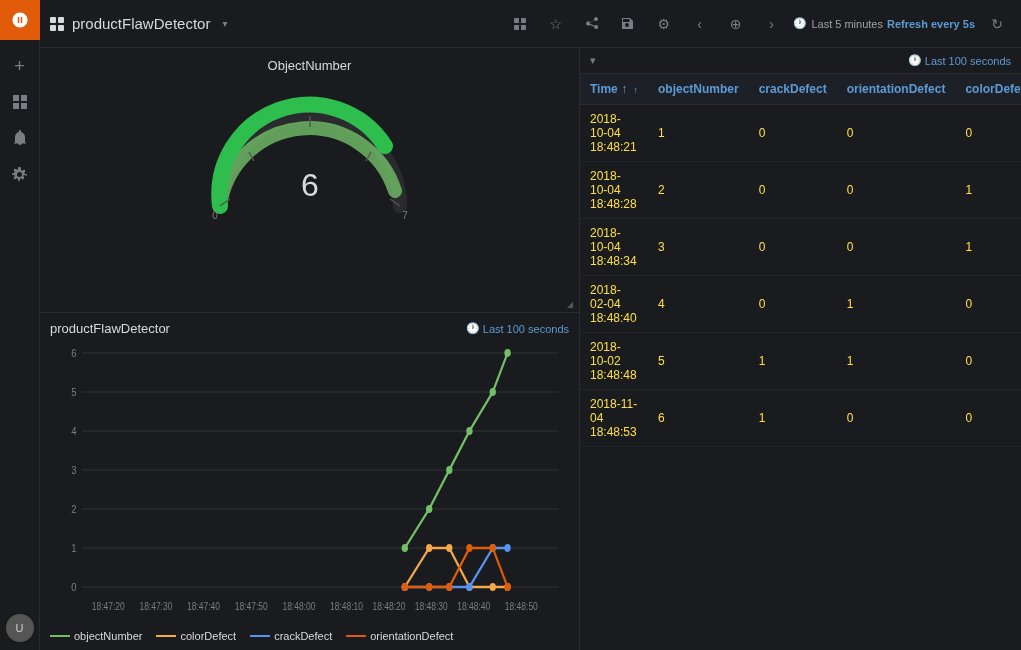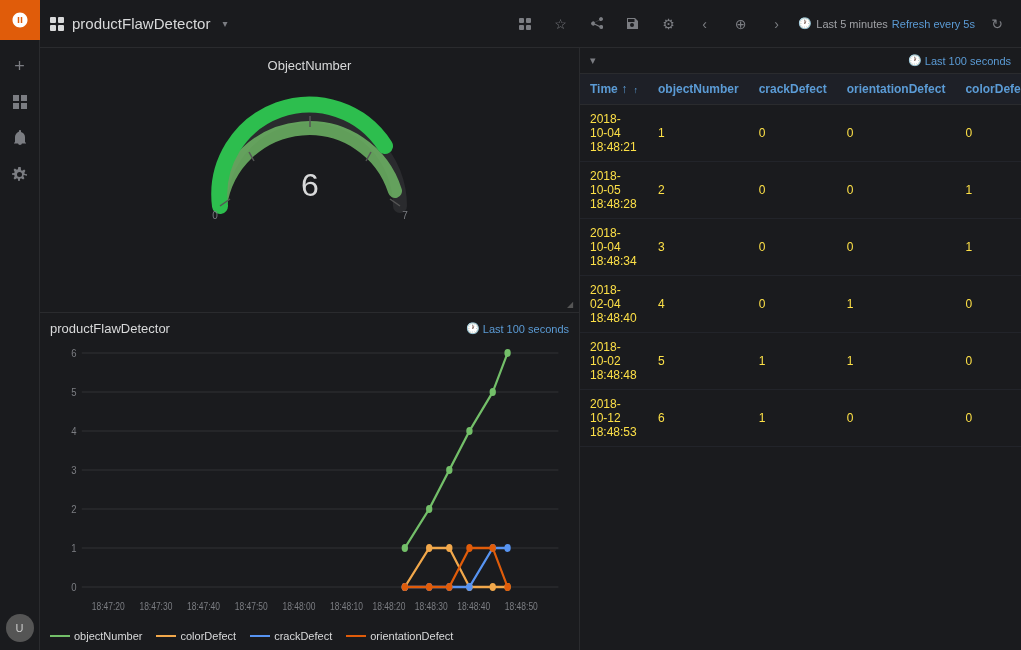--- a/index.html
+++ b/index.html
@@ -111,20 +111,21 @@
     }
     .topbar-time-info {
       display: flex;
       align-items: center;
       gap: 4px;
       font-size: 11px;
       color: #a0a2a6;
     }
     .topbar-time-info .refresh-label {
       color: #5b9bd5;
+      font-weight: bold;
     }
 
     
     .main {
       position: absolute;
       left: 40px;
       top: 48px;
       right: 0;
       bottom: 0;
       display: flex;
@@ -518,21 +519,21 @@
       </thead>
       <tbody id="table-body">
       <tr>
     <td>2018-10-04 18:48:21</td>
     <td>1</td>
     <td>0</td>
     <td>0</td>
     <td>0</td>
   </tr>
           <tr>
-    <td>2018-10-05 18:48:28</td>
+    <td>2018-10-04 18:48:28</td>
     <td>2</td>
     <td>0</td>
     <td>0</td>
     <td>1</td>
   </tr>
           <tr>
     <td>2018-10-04 18:48:34</td>
     <td>3</td>
     <td>0</td>
     <td>0</td>
@@ -546,21 +547,21 @@
     <td>0</td>
   </tr>
           <tr>
     <td>2018-10-02 18:48:48</td>
     <td>5</td>
     <td>1</td>
     <td>1</td>
     <td>0</td>
   </tr>
           <tr>
-    <td>2018-10-12 18:48:53</td>
+    <td>2018-11-04 18:48:53</td>
     <td>6</td>
     <td>1</td>
     <td>0</td>
     <td>0</td>
   </tr>
         </tbody>
     </table>
   </div>
 </div>
 

